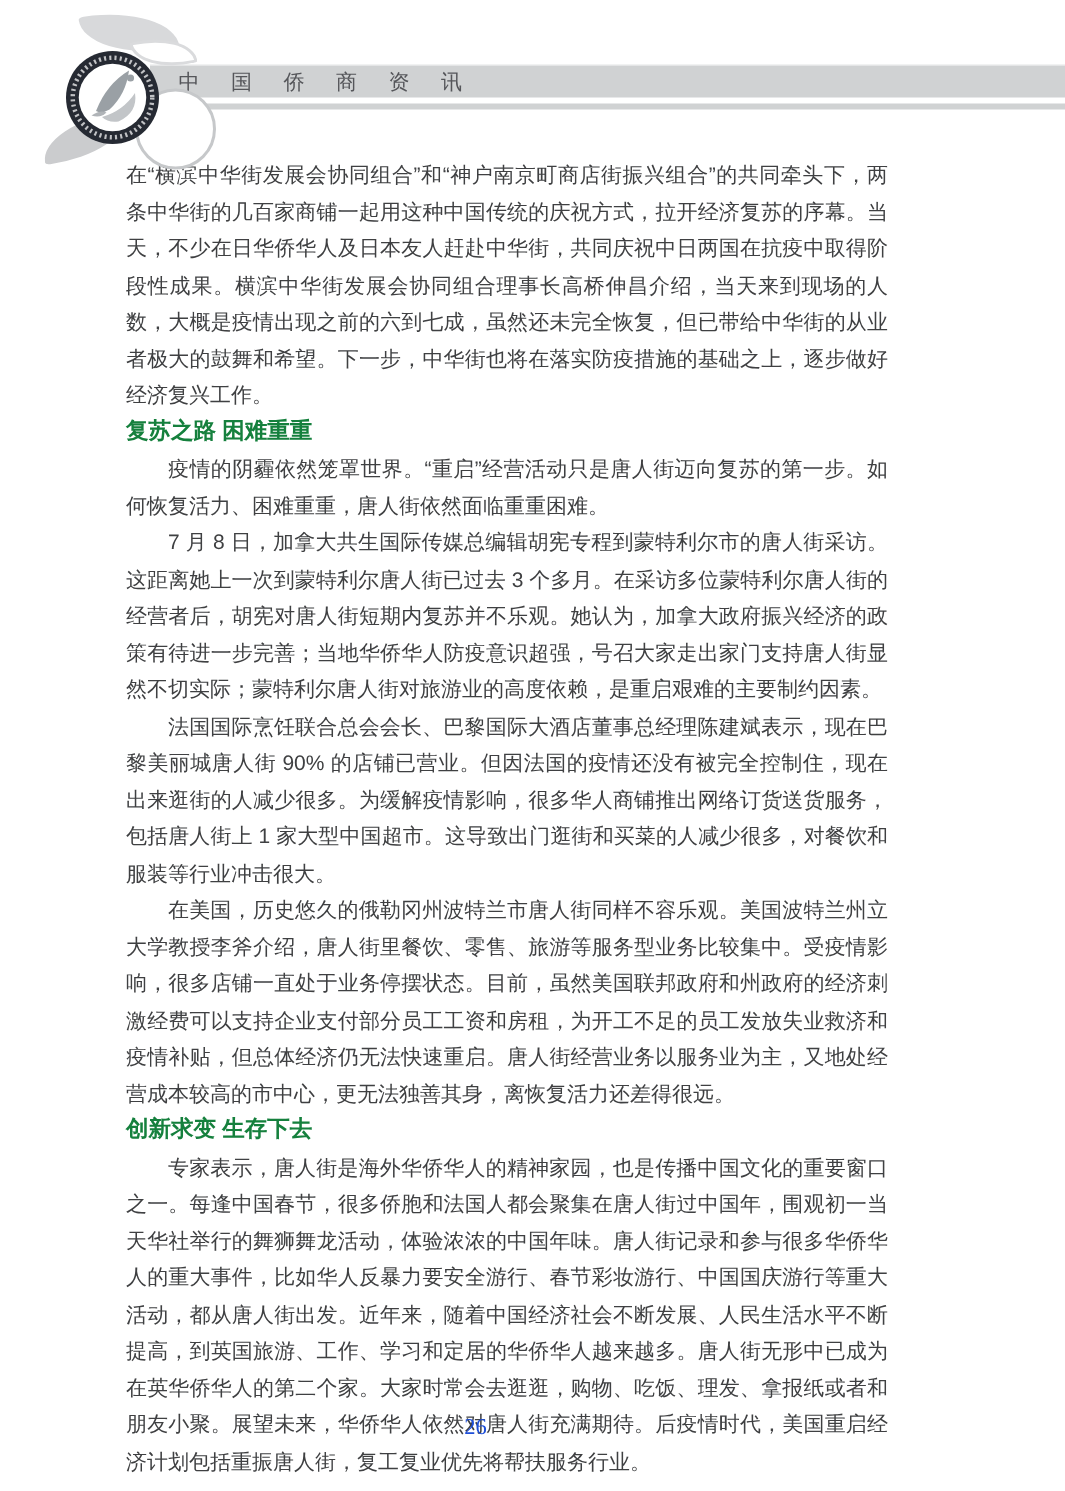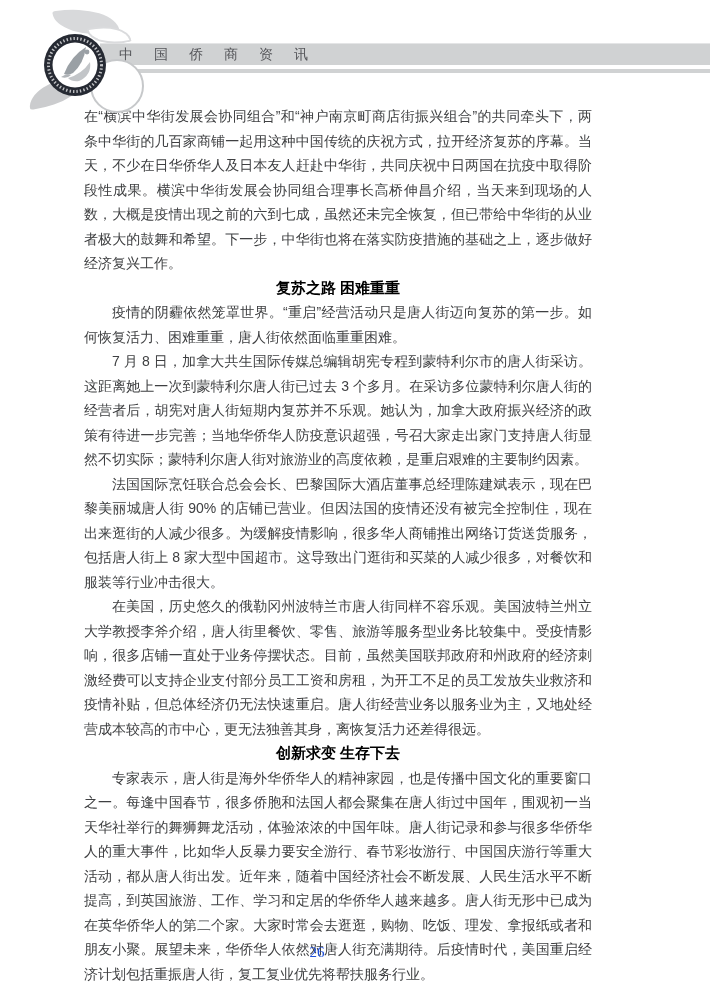--- a/index.html
+++ b/index.html
@@ -108,24 +108,23 @@
     font-size: 14px;
     line-height: 24.5px;
     color: #3f4042;
     text-align: justify;
     z-index: 0;
   }
   .content p { margin: 0; }
   .para.indent { text-indent: 2em; }
   .sec-head {
     font-weight: bold;
-    text-align: center;
     font-size: 15px;
     line-height: 24.5px;
-    color: #000000;
+    color: #15803d;
   }
 
   
   .page-number {
     position: absolute;
     bottom: 33px;
     left: 0;
     width: 634px;
     text-align: center;
     font-family: "Liberation Serif", serif;
@@ -137,21 +136,21 @@
 </head>
 <body>
 
 <div class="page">
 
   <div class="content">
     <p class="para">在“横滨中华街发展会协同组合”和“神户南京町商店街振兴组合”的共同牵头下，两条中华街的几百家商铺一起用这种中国传统的庆祝方式，拉开经济复苏的序幕。当天，不少在日华侨华人及日本友人赶赴中华街，共同庆祝中日两国在抗疫中取得阶段性成果。横滨中华街发展会协同组合理事长高桥伸昌介绍，当天来到现场的人数，大概是疫情出现之前的六到七成，虽然还未完全恢复，但已带给中华街的从业者极大的鼓舞和希望。下一步，中华街也将在落实防疫措施的基础之上，逐步做好经济复兴工作。</p>
     <p class="sec-head">复苏之路 困难重重</p>
     <p class="para indent">疫情的阴霾依然笼罩世界。“重启”经营活动只是唐人街迈向复苏的第一步。如何恢复活力、困难重重，唐人街依然面临重重困难。</p>
     <p class="para indent">7 月 8 日，加拿大共生国际传媒总编辑胡宪专程到蒙特利尔市的唐人街采访。这距离她上一次到蒙特利尔唐人街已过去 3 个多月。在采访多位蒙特利尔唐人街的经营者后，胡宪对唐人街短期内复苏并不乐观。她认为，加拿大政府振兴经济的政策有待进一步完善；当地华侨华人防疫意识超强，号召大家走出家门支持唐人街显然不切实际；蒙特利尔唐人街对旅游业的高度依赖，是重启艰难的主要制约因素。</p>
-    <p class="para indent">法国国际烹饪联合总会会长、巴黎国际大酒店董事总经理陈建斌表示，现在巴黎美丽城唐人街 90% 的店铺已营业。但因法国的疫情还没有被完全控制住，现在出来逛街的人减少很多。为缓解疫情影响，很多华人商铺推出网络订货送货服务，包括唐人街上 8 家大型中国超市。这导致出门逛街和买菜的人减少很多，对餐饮和服装等行业冲击很大。</p>
+    <p class="para indent">法国国际烹饪联合总会会长、巴黎国际大酒店董事总经理陈建斌表示，现在巴黎美丽城唐人街 90% 的店铺已营业。但因法国的疫情还没有被完全控制住，现在出来逛街的人减少很多。为缓解疫情影响，很多华人商铺推出网络订货送货服务，包括唐人街上 1 家大型中国超市。这导致出门逛街和买菜的人减少很多，对餐饮和服装等行业冲击很大。</p>
     <p class="para indent">在美国，历史悠久的俄勒冈州波特兰市唐人街同样不容乐观。美国波特兰州立大学教授李斧介绍，唐人街里餐饮、零售、旅游等服务型业务比较集中。受疫情影响，很多店铺一直处于业务停摆状态。目前，虽然美国联邦政府和州政府的经济刺激经费可以支持企业支付部分员工工资和房租，为开工不足的员工发放失业救济和疫情补贴，但总体经济仍无法快速重启。唐人街经营业务以服务业为主，又地处经营成本较高的市中心，更无法独善其身，离恢复活力还差得很远。</p>
     <p class="sec-head">创新求变 生存下去</p>
     <p class="para indent">专家表示，唐人街是海外华侨华人的精神家园，也是传播中国文化的重要窗口之一。每逢中国春节，很多侨胞和法国人都会聚集在唐人街过中国年，围观初一当天华社举行的舞狮舞龙活动，体验浓浓的中国年味。唐人街记录和参与很多华侨华人的重大事件，比如华人反暴力要安全游行、春节彩妆游行、中国国庆游行等重大活动，都从唐人街出发。近年来，随着中国经济社会不断发展、人民生活水平不断提高，到英国旅游、工作、学习和定居的华侨华人越来越多。唐人街无形中已成为在英华侨华人的第二个家。大家时常会去逛逛，购物、吃饭、理发、拿报纸或者和朋友小聚。展望未来，华侨华人依然对唐人街充满期待。后疫情时代，美国重启经济计划包括重振唐人街，复工复业优先将帮扶服务行业。</p>
   </div>
 
   <div class="band-top-edge"></div>
   <div class="band"></div>
   <div class="band-title">中国侨商资讯</div>
   <div class="rule"></div>
 

